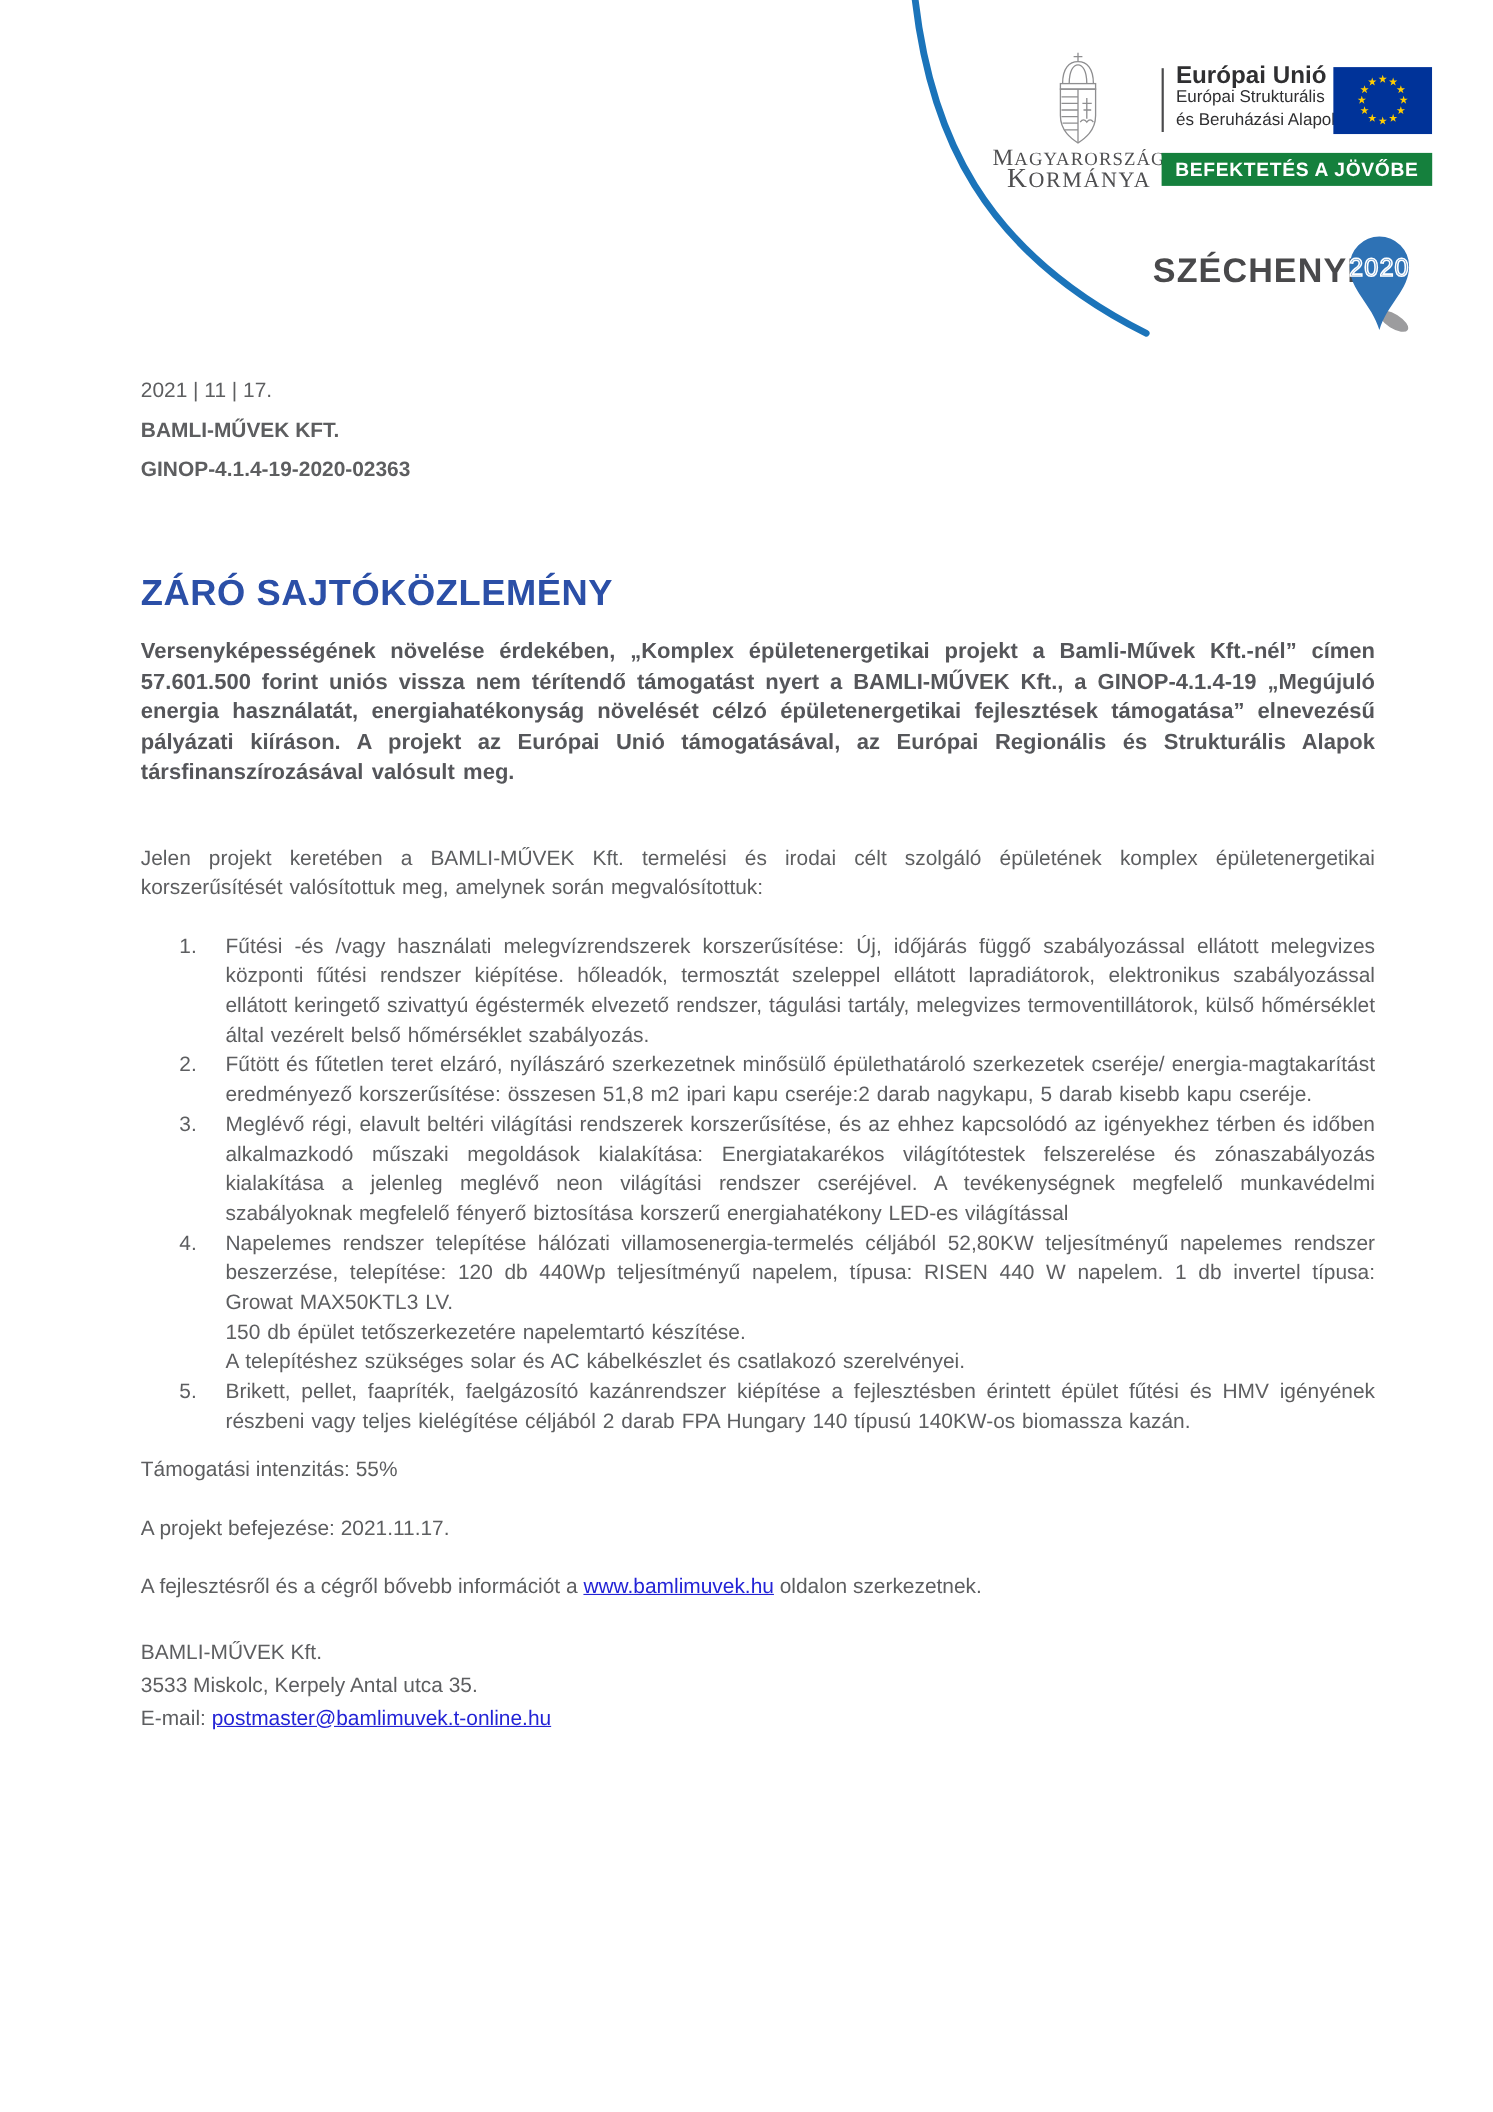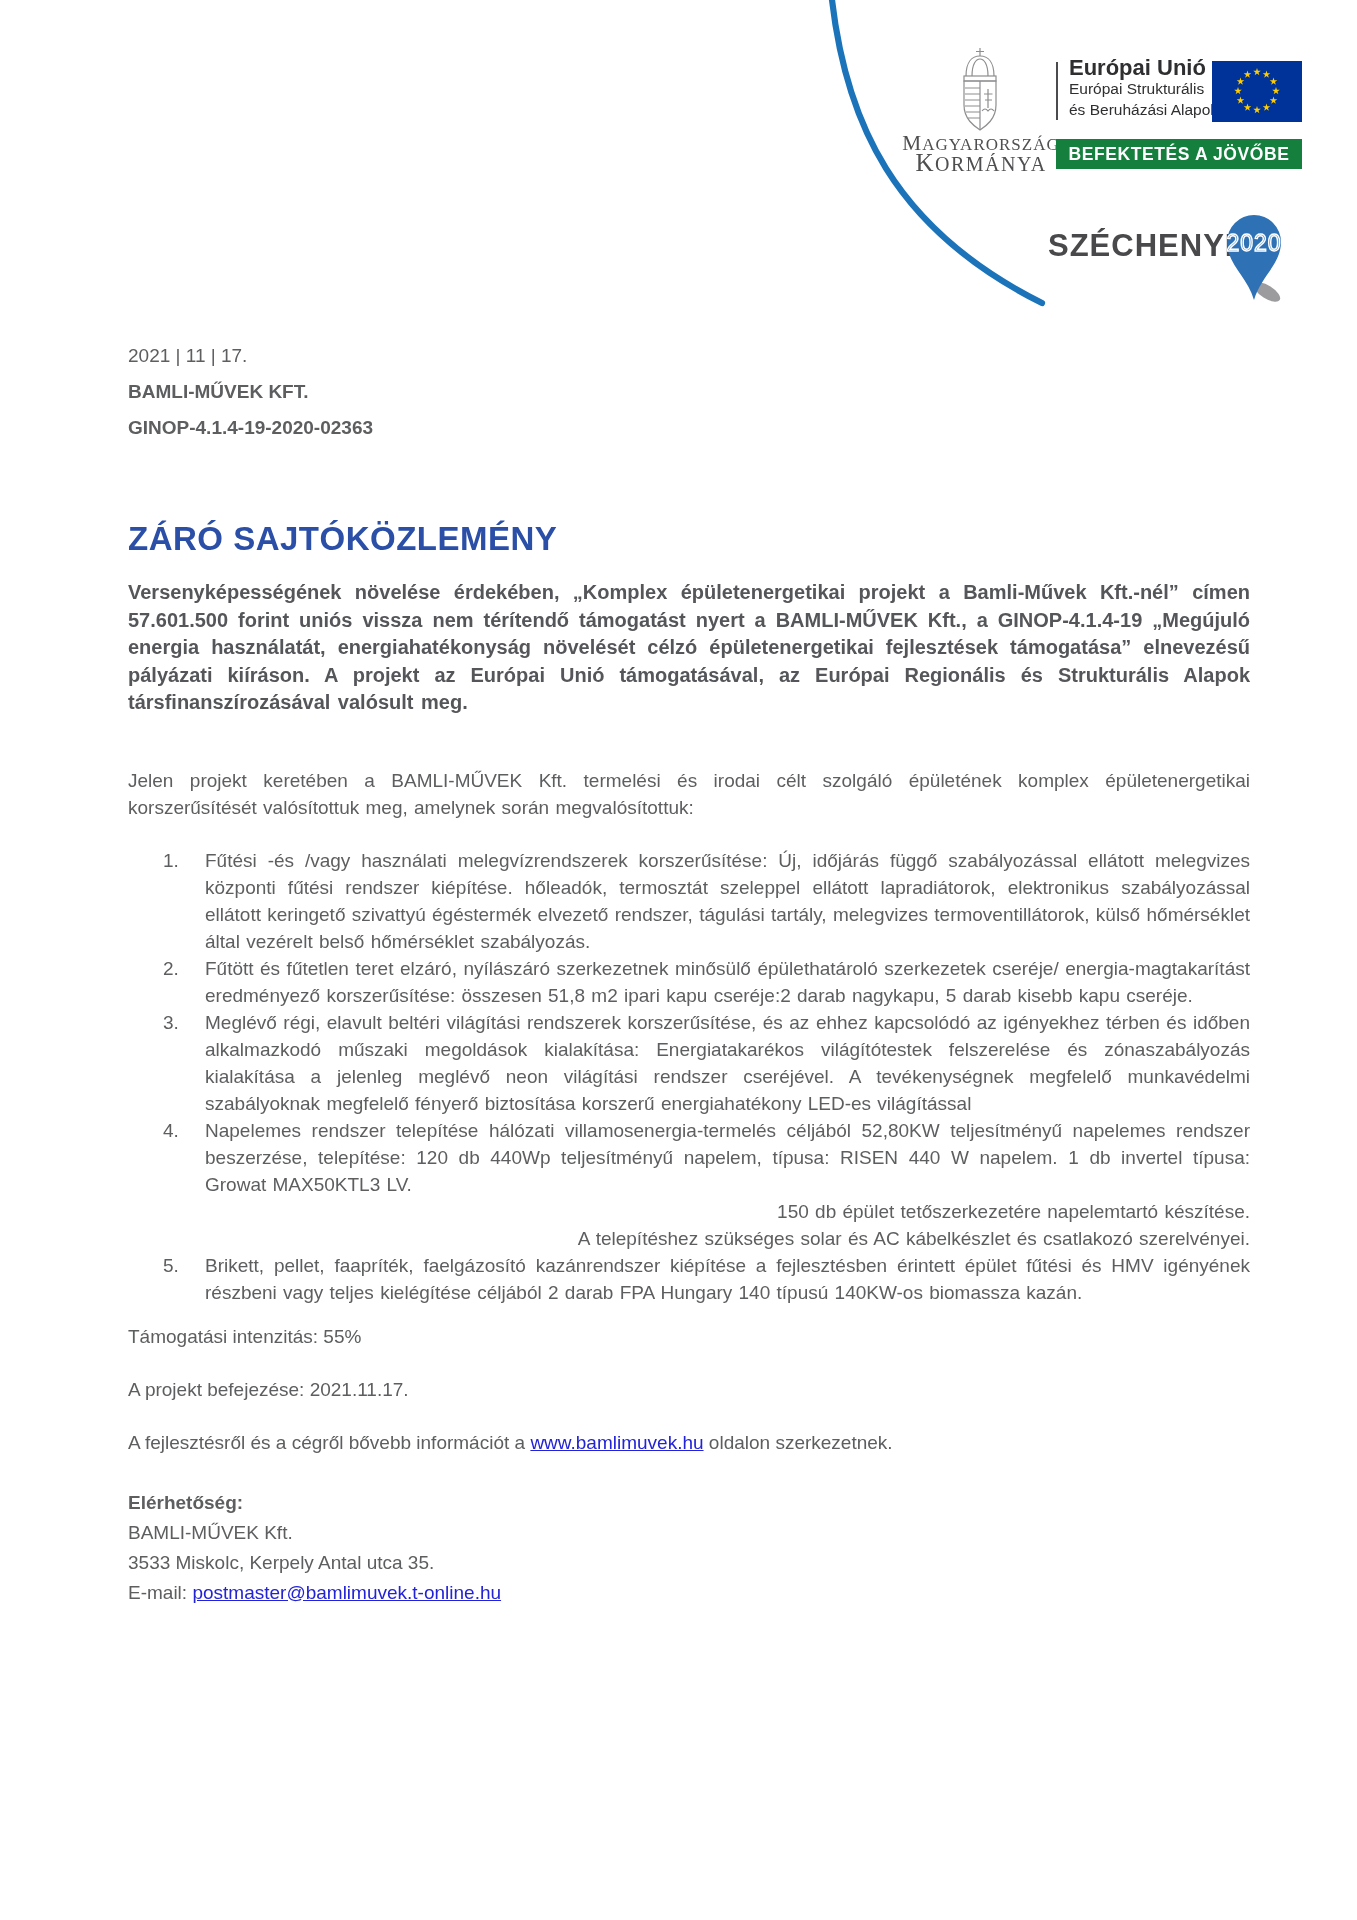--- a/index.html
+++ b/index.html
@@ -33,21 +33,21 @@
   .hdr .bold{font-weight:bold;}
   .title{margin-top:73px;font-size:33px;line-height:40px;font-weight:bold;
          color:#2b4fa7;letter-spacing:0.5px;}
   .lead{font-weight:bold;font-size:20px;line-height:27.5px;
         text-align:justify;word-spacing:2px;color:#55565a;}
   .intro{margin-top:50px;text-align:justify;word-spacing:1px;}
   .nlist{margin-top:26px;}
   .li{display:flex;}
   .li-num{flex:none;width:42px;margin-left:35px;}
   .li-body{flex:1;text-align:justify;word-spacing:1px;}
-  .li-extra{text-align:right;}
+  .li-extra{text-align:left;}
   .pline{margin-top:26px;}
   .pline.first{margin-top:17px;}
   a{color:#2323d6;text-decoration:underline;cursor:pointer;}
   .contact{margin-top:32px;line-height:30px;}
   .contact .bold{font-weight:bold;}
 </style>
 </head>
 <body>
 
 <svg class="swoosh" viewBox="0 0 1357 330">
@@ -153,19 +153,18 @@
     </div>
   </div>
 
   <div class="pline first">Támogatási intenzitás: 55%</div>
 
   <div class="pline">A projekt befejezése: 2021.11.17.</div>
 
   <div class="pline"><span>A fejlesztésről és a cégről bővebb információt a </span><a>www.bamlimuvek.hu</a><span> oldalon szerkezetnek.</span></div>
 
   <div class="contact">
-    <div class="bold">Elérhetőség:</div>
     <div>BAMLI-MŰVEK Kft.</div>
     <div>3533 Miskolc, Kerpely Antal utca 35.</div>
     <div><span>E-mail: </span><a>postmaster@bamlimuvek.t-online.hu</a></div>
   </div>
 
 </div>
 
 </body></html>

